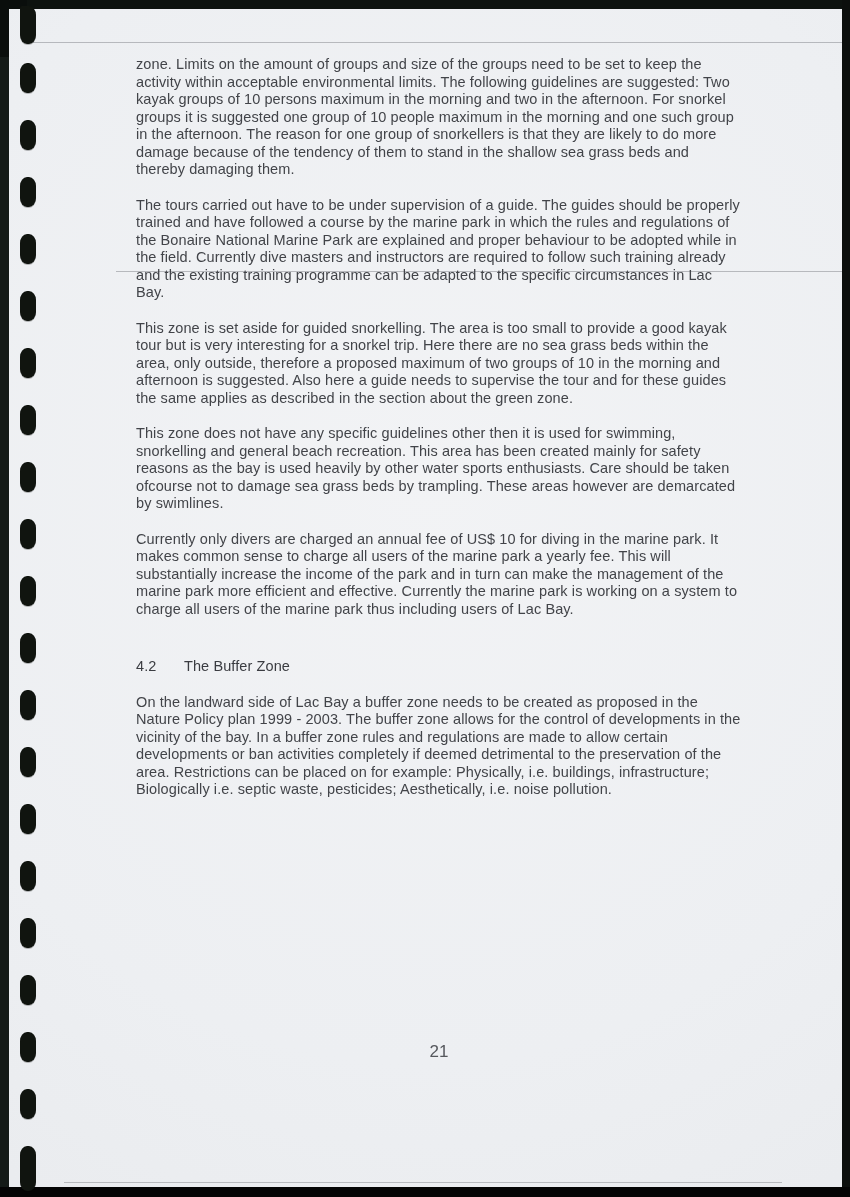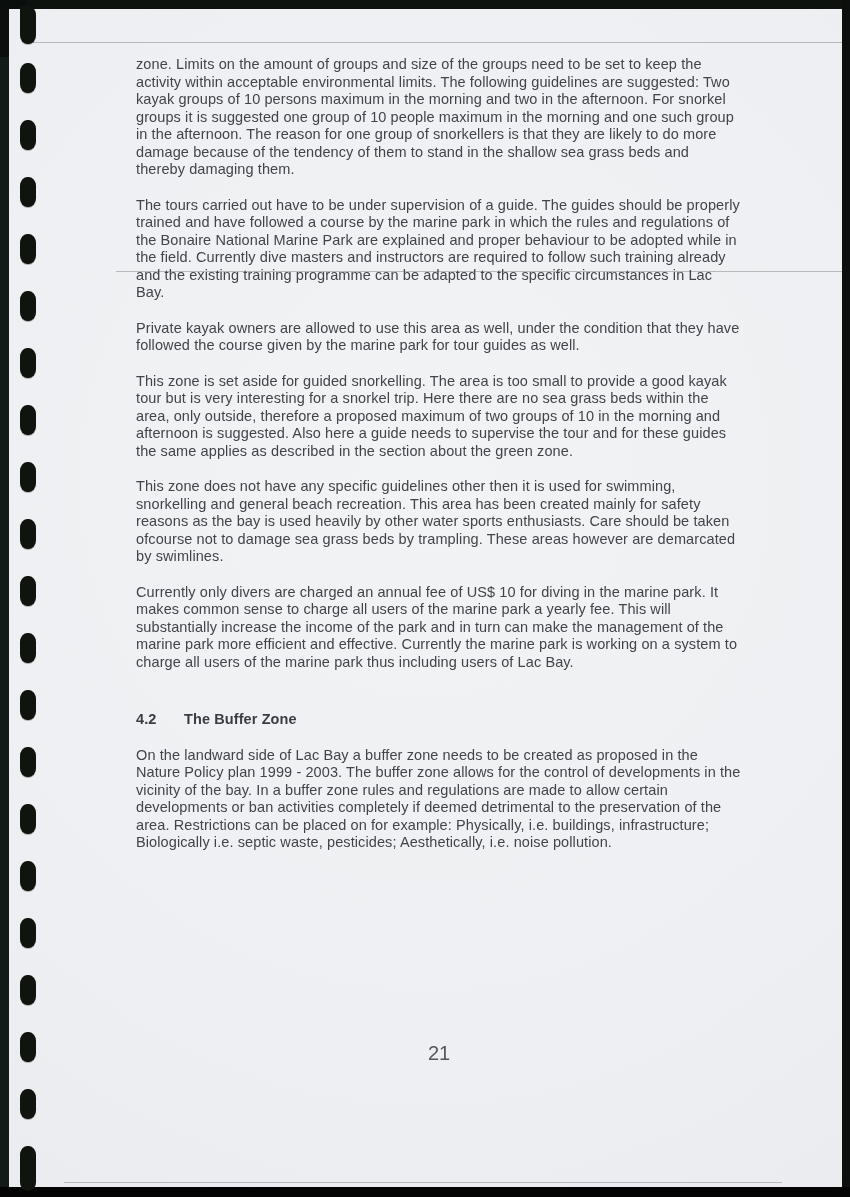--- a/index.html
+++ b/index.html
@@ -67,56 +67,55 @@
     letter-spacing: 0.1px;
   }
   .content p.para { margin: 0 0 18px 0; }
   .subhead {
     margin: 30px 0 18px 0;
     font-style: italic;
     color: #47494e;
   }
   .section-head {
     margin: 40px 0 18px 0;
-    font-weight: bold;
+    font-weight: normal;
     color: #3a3c41;
   }
   .section-head .sec-num {
     display: inline-block;
     width: 48px;
   }
   .page-number {
     position: absolute;
     left: 127px;
     right: 100px;
     top: 1033px;
     text-align: center;
     color: #55575c;
-    font-size: 20px;
+    font-size: 17px;
   }
 </style>
 </head>
 <body>
 
 <div class="scan">
   <div class="edge edge-top"></div>
   <div class="edge edge-left"></div>
   <div class="edge edge-right"></div>
   <div class="edge edge-bottom"></div>
   <div class="corner-blot"></div>
 
   <div class="page">
     <div class="artifact-line l1"></div>
     <div class="artifact-line l2"></div>
     <div class="artifact-line l3"></div>
 
     <div class="content" id="doc-content">
         <p class="para">zone. Limits on the amount of groups and size of the groups need to be set to keep the activity within acceptable environmental limits. The following guidelines are suggested: Two kayak groups of 10 persons maximum in the morning and two in the afternoon.  For snorkel groups it is suggested one group of 10 people maximum in the morning and one such group in the afternoon. The reason for one group of snorkellers is that they are likely to do more damage because of the tendency of them to stand in the shallow sea grass beds and thereby damaging them.</p>
         <p class="para">The tours carried out have to be under supervision of a guide. The guides should be properly trained and have followed a course by the marine park in which the rules and regulations of the Bonaire National Marine Park are explained and proper behaviour to be adopted while in the field. Currently dive masters and instructors are required to follow such training already and the existing training programme can be adapted to the specific circumstances in Lac Bay.</p>
-        <p class="para">Private kayak owners are allowed to use this area as well, under the condition that they have followed the course given by the marine park for tour guides as well.</p>
         <p class="para">This zone is set aside for guided snorkelling. The area is too small to provide a good kayak tour but is very interesting for a snorkel trip. Here there are no sea grass beds within the area, only outside, therefore a proposed maximum of two groups of 10 in the morning and afternoon is suggested. Also here a guide needs to supervise the tour and for these guides the same applies as described in the section about the green zone.</p>
         <p class="para">This zone does not have any specific guidelines other then it is used for swimming, snorkelling and general beach recreation. This area has been created mainly for safety reasons as the bay is used heavily by other water sports enthusiasts. Care should be taken ofcourse not to damage sea grass beds by trampling. These areas however are demarcated by swimlines.</p>
         <p class="para">Currently only divers are charged an annual fee of US$ 10 for diving in the marine park. It makes common sense to charge all users of the marine park a yearly fee. This will substantially increase the income of the park and in turn can make the management of the marine park more efficient and effective. Currently the marine park is working on a system to charge all users of the marine park thus including users of Lac Bay.</p>
         <div class="section-head"><span class="sec-num">4.2</span><span>The Buffer Zone</span></div>
         <p class="para">On the landward side of Lac Bay a buffer zone needs to be created as proposed in the Nature Policy plan 1999 - 2003. The buffer zone allows for the control of developments in the vicinity of the bay. In a buffer zone rules and regulations are made to allow certain developments or ban activities completely if deemed detrimental to the preservation of the area. Restrictions can be placed on for example: Physically, i.e. buildings, infrastructure; Biologically i.e. septic waste, pesticides; Aesthetically, i.e. noise pollution.</p>
       </div>
 
     <div class="page-number">21</div>
   </div>
 

